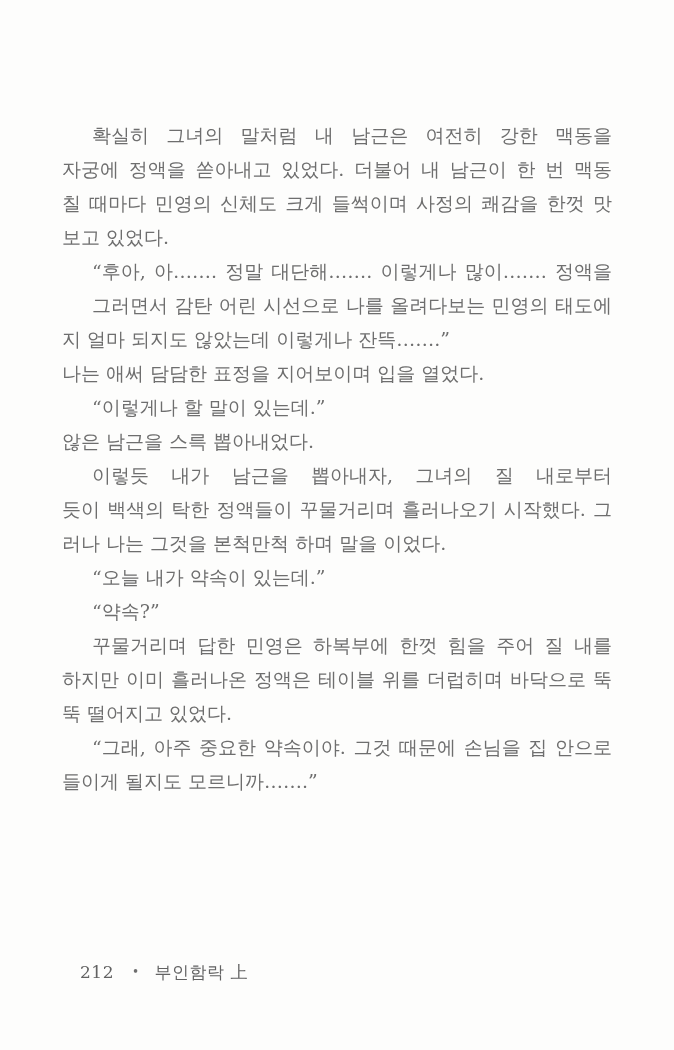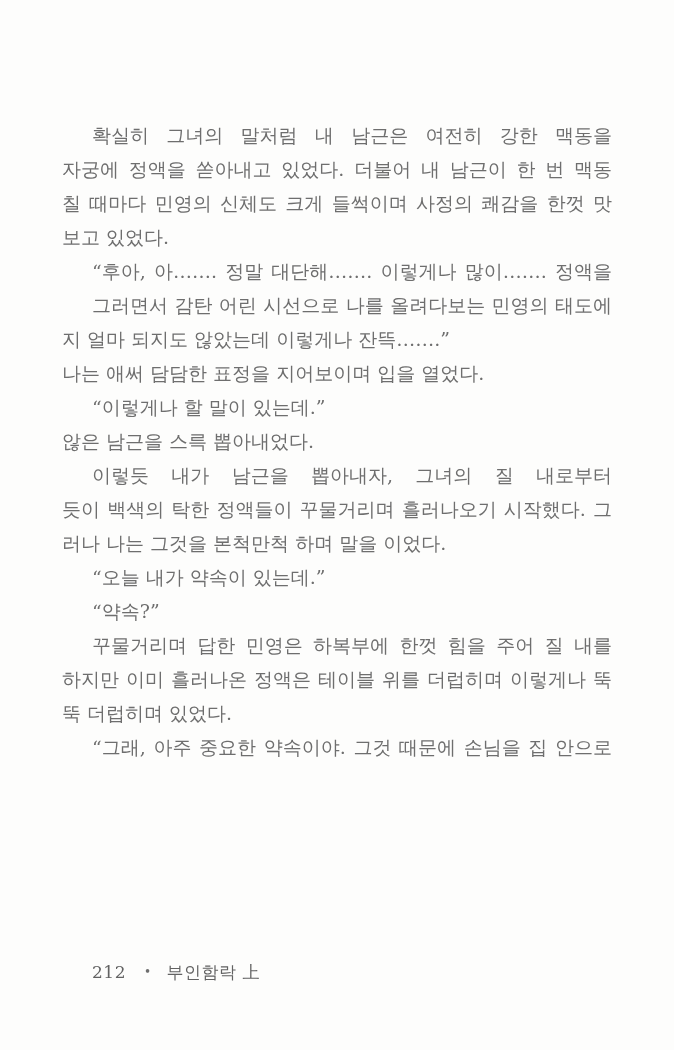--- a/index.html
+++ b/index.html
@@ -32,21 +32,21 @@
   }
   .line.indent {
     text-indent: 30px;
   }
   .line.justify {
     text-align: justify;
     text-align-last: justify;
   }
   .footer {
     position: absolute;
-    left: 92px;
+    left: 80px;
     top: 961px;
     font-size: 17px;
     color: #626262;
     letter-spacing: 0.5px;
   }
   .footer .pnum {
     margin-right: 18px;
   }
   .footer .bullet {
     margin-right: 15px;
@@ -69,20 +69,21 @@
       <div class="line">지 얼마 되지도 않았는데 이렇게나 잔뜩…….”</div>
       <div class="line">나는 애써 담담한 표정을 지어보이며 입을 열었다.</div>
       <div class="line indent">“이렇게나 할 말이 있는데.”</div>
       <div class="line">않은 남근을 스륵 뽑아내었다.</div>
       <div class="line indent justify">이렇듯 내가 남근을 뽑아내자, 그녀의 질 내로부터 기다렸다는</div>
       <div class="line justify">듯이 백색의 탁한 정액들이 꾸물거리며 흘러나오기 시작했다. 그</div>
       <div class="line">러나 나는 그것을 본척만척 하며 말을 이었다.</div>
       <div class="line indent">“오늘 내가 약속이 있는데.”</div>
       <div class="line indent">“약속?”</div>
       <div class="line indent justify">꾸물거리며 답한 민영은 하복부에 한껏 힘을 주어 질 내를</div>
-      <div class="line justify">하지만 이미 흘러나온 정액은 테이블 위를 더럽히며 이렇게나 뚝</div>
-      <div class="line">뚝 더럽히며 있었다.</div>
+      <div class="line justify">하지만 이미 흘러나온 정액은 테이블 위를 더럽히며 바닥으로 뚝</div>
+      <div class="line">뚝 떨어지고 있었다.</div>
       <div class="line indent justify">“그래, 아주 중요한 약속이야. 그것 때문에 손님을 집 안으로</div>
+      <div class="line">들이게 될지도 모르니까…….”</div>
     </div>
   <div class="footer">
     <span class="pnum">212</span><span class="bullet">•</span><span class="btitle">부인함락 上</span>
   </div>
 </div>
 
 </body></html>

